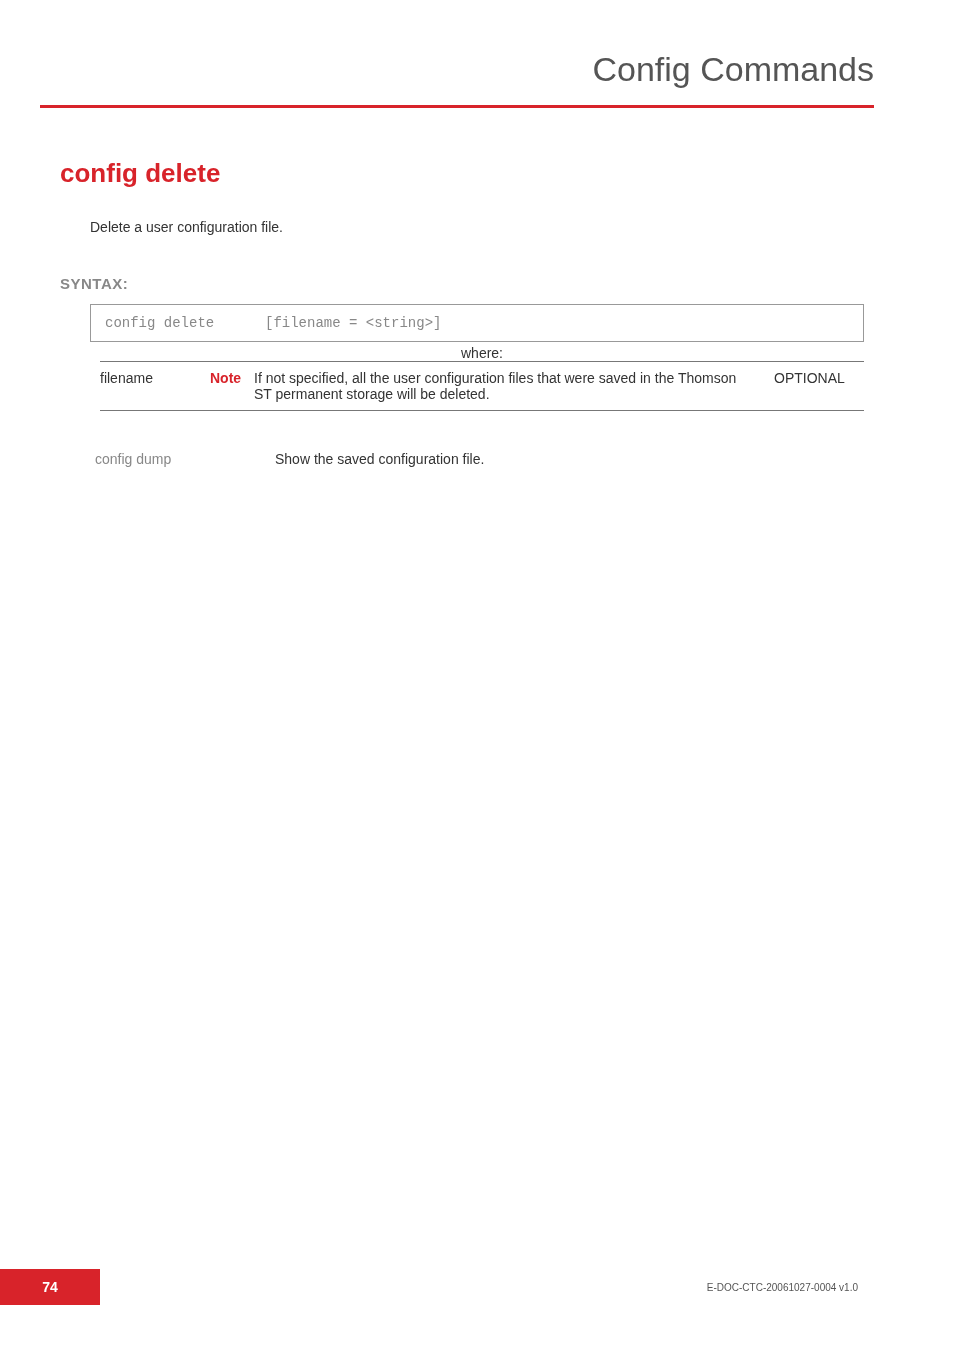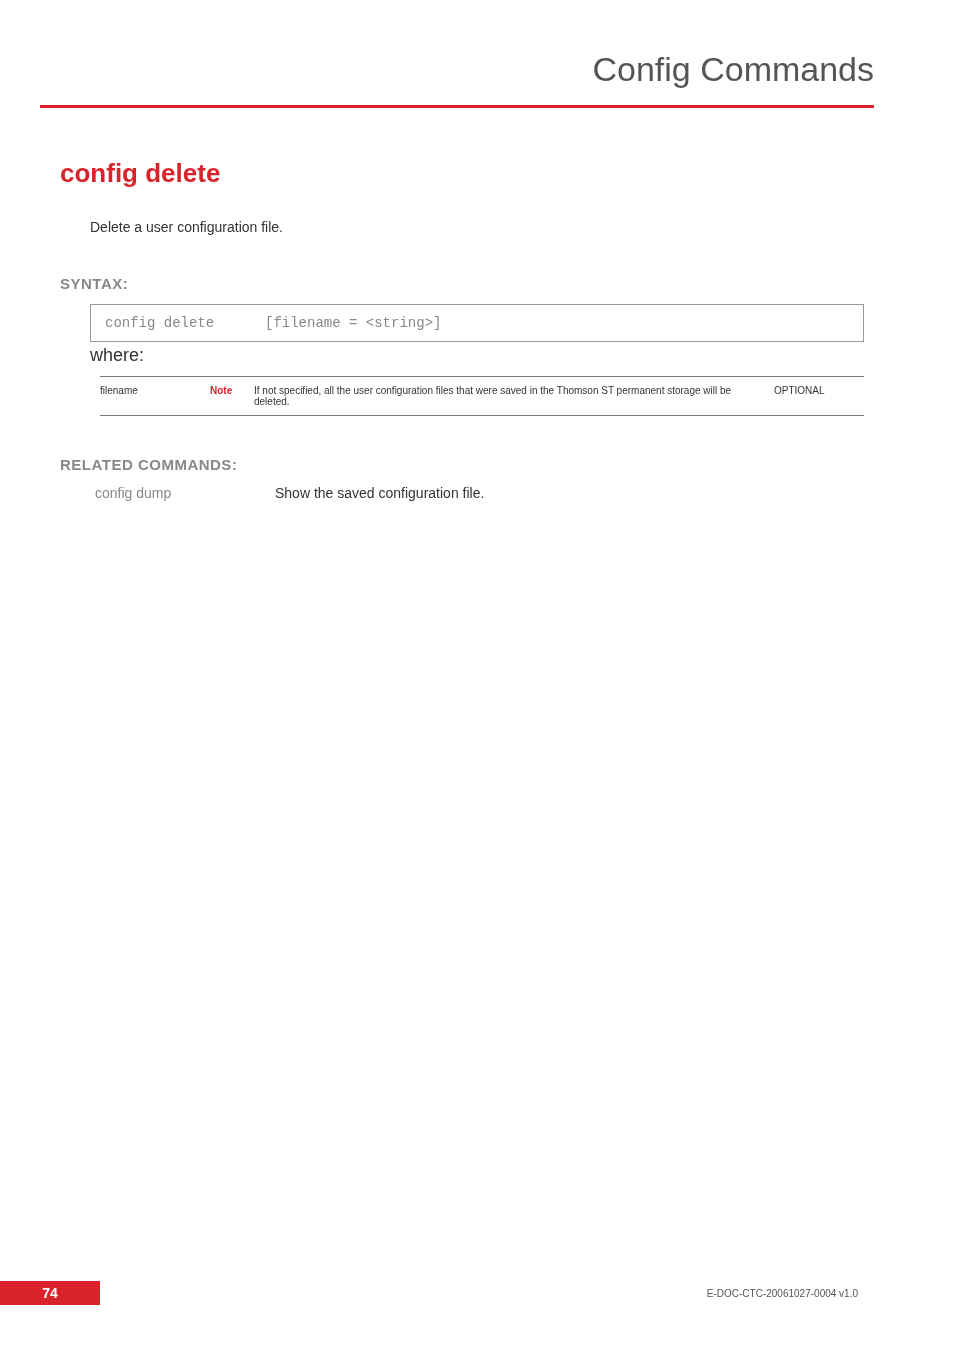--- a/index.html
+++ b/index.html
@@ -53,33 +53,33 @@
     border: 1px solid #999;
     padding: 10px 14px;
     font-family: "Courier New", monospace;
     font-size: 14px;
     color: #888;
     margin-bottom: 3px;
   }
   .syntax-box .cmd { display: inline-block; width: 160px; }
   .where-label {
     margin-left: 50px;
-    font-size: 18px;
-    margin-bottom: 10px;
+    font-size: 14px;
+    text-align: center;
   }
   .param-table {
     margin-left: 60px;
     margin-right: 10px;
     border-top: 1px solid #777;
     border-bottom: 1px solid #777;
   }
   .param-row {
     display: flex;
     padding: 8px 0;
-    font-size: 10px;
+    font-size: 14px;
     align-items: flex-start;
   }
   .param-col-name {
     width: 110px;
     flex-shrink: 0;
   }
   .param-col-desc {
     flex: 1;
     padding-right: 20px;
   }
@@ -122,21 +122,21 @@
     left: 0;
     right: 0;
     display: flex;
     align-items: center;
   }
   .page-num-box {
     background: #d8232a;
     color: #fff;
     font-weight: bold;
     font-size: 14px;
-    padding: 4px 0;
+    padding: 10px 0;
     width: 100px;
     text-align: center;
   }
   .footer-doc {
     position: absolute;
     right: 96px;
     font-size: 10px;
     color: #555;
   }
 </style>
@@ -164,21 +164,20 @@
         <div class="note-row">
           <div class="note-label">Note</div>
           <div class="note-text">If not specified, all the user configuration files that were saved in the Thomson ST permanent storage will be deleted.</div>
         </div>
       </div>
       <div class="param-col-opt">OPTIONAL</div>
     </div>
   </div>
 
   <div class="related-section">
-    <div class="section-label">RELATED COMMANDS:</div>
     <div class="related-row">
       <div class="related-cmd">config dump</div>
       <div class="related-desc">Show the saved configuration file.</div>
     </div>
   </div>
 </div>
 
 <div class="footer">
   <div class="page-num-box">74</div>
   <div class="footer-doc">E-DOC-CTC-20061027-0004 v1.0</div>

